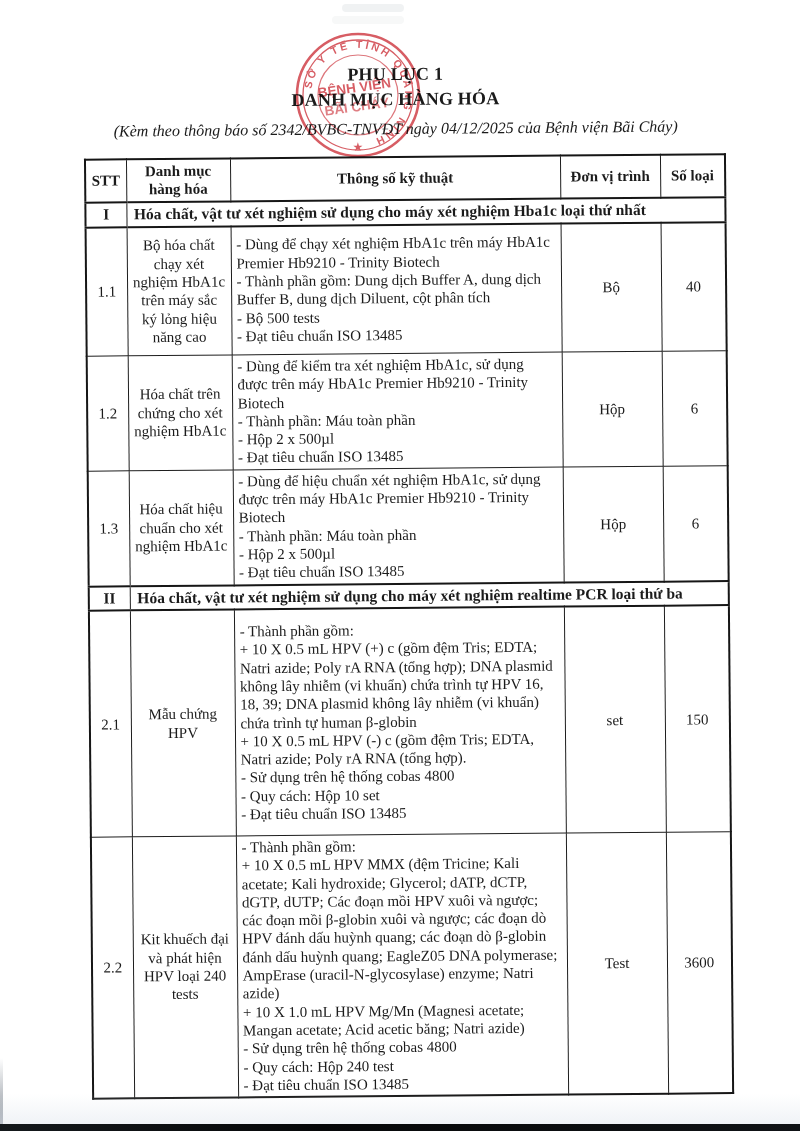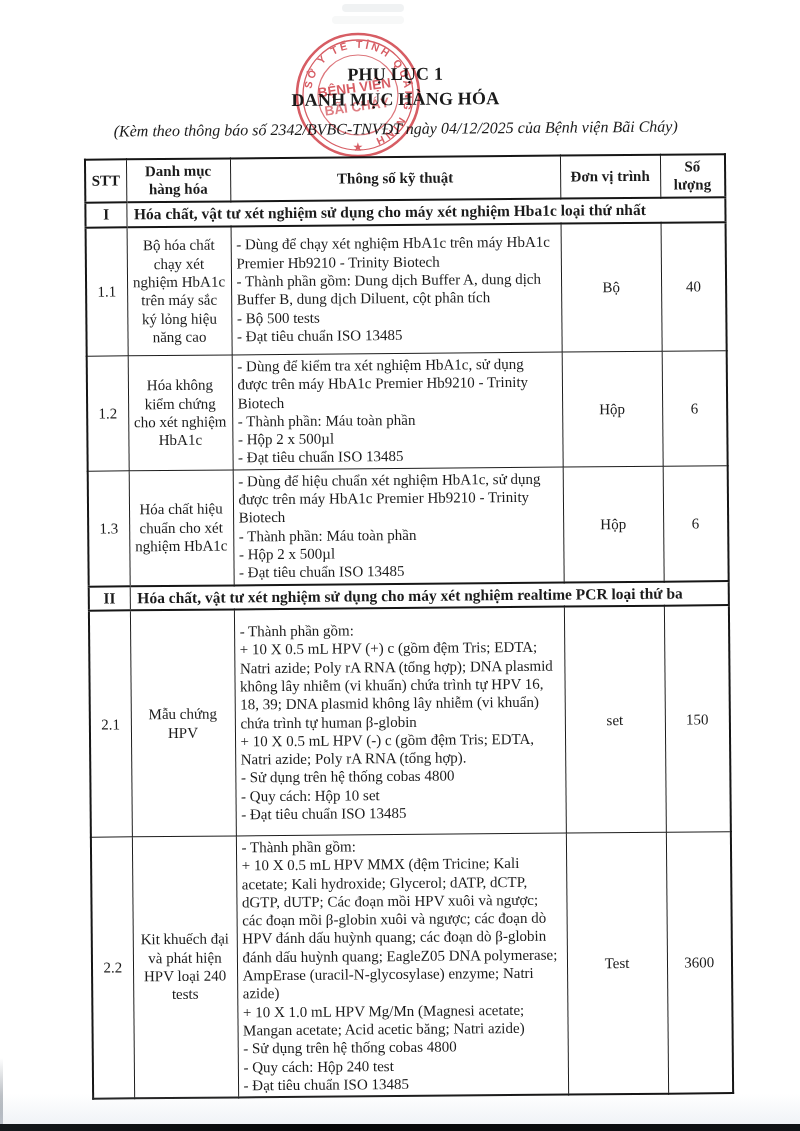--- a/index.html
+++ b/index.html
@@ -93,21 +93,21 @@
         <col style="width:330px">
         <col style="width:100px">
         <col style="width:65px">
     </colgroup>
     <tbody>
         <tr class="rh-head">
       <th>STT</th>
       <th>Danh mục hàng hóa</th>
       <th>Thông số kỹ thuật</th>
       <th>Đơn vị trình</th>
-      <th>Số lượng</th>
+      <th>Số loại</th>
     </tr>
 
     <tr class="rh-sec section-row">
       <td class="c">I</td>
       <td class="sec-label" colspan="4">Hóa chất, vật tư xét nghiệm sử dụng cho máy xét nghiệm Hba1c loại thứ nhất</td>
     </tr>
 
     <tr class="rh-11">
       <td class="c">1.1</td>
       <td class="name">Bộ hóa chất chạy xét nghiệm HbA1c trên máy sắc ký lỏng hiệu năng cao</td>
@@ -116,21 +116,21 @@
         <div class="spec-line">- Thành phần gồm: Dung dịch Buffer A, dung dịch Buffer B, dung dịch Diluent, cột phân tích</div>
         <div class="spec-line">- Bộ 500 tests</div>
         <div class="spec-line">- Đạt tiêu chuẩn ISO 13485</div>
       </td>
       <td class="c">Bộ</td>
       <td class="c">40</td>
     </tr>
 
     <tr class="rh-12">
       <td class="c">1.2</td>
-      <td class="name">Hóa không kiểm chứng cho xét nghiệm HbA1c</td>
+      <td class="name">Hóa chất trên chứng cho xét nghiệm HbA1c</td>
       <td class="specs">
         <div class="spec-line">- Dùng để kiểm tra xét nghiệm HbA1c, sử dụng được trên máy HbA1c Premier Hb9210 - Trinity Biotech</div>
         <div class="spec-line">- Thành phần: Máu toàn phần</div>
         <div class="spec-line">- Hộp 2 x 500µl</div>
         <div class="spec-line">- Đạt tiêu chuẩn ISO 13485</div>
       </td>
       <td class="c">Hộp</td>
       <td class="c">6</td>
     </tr>
 

